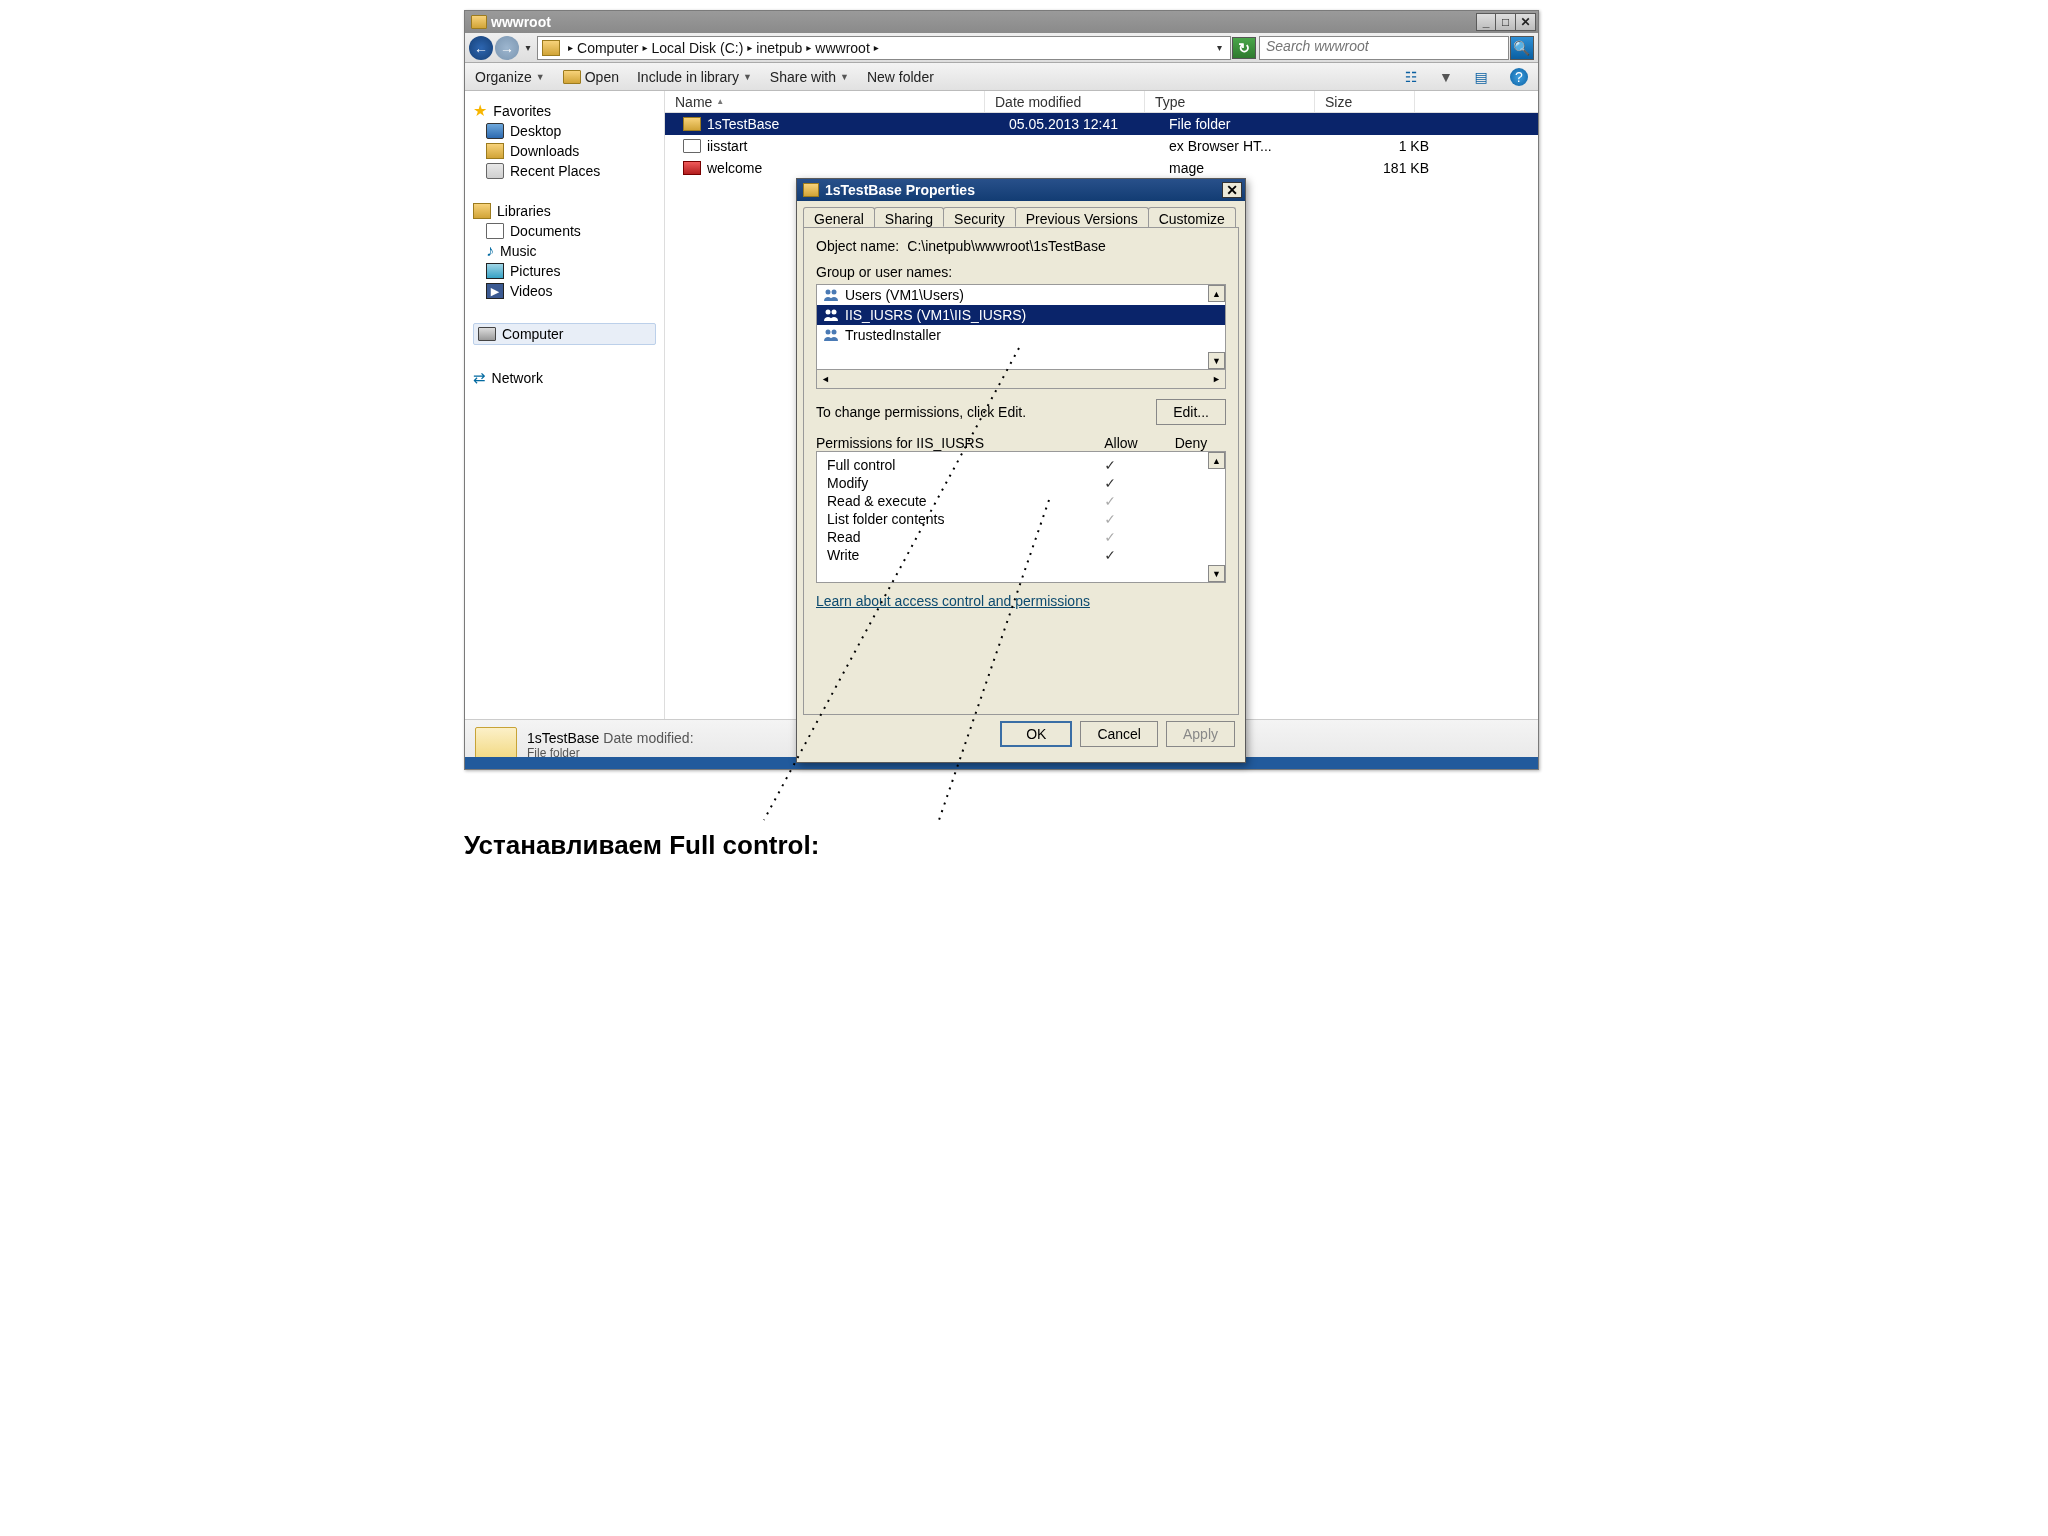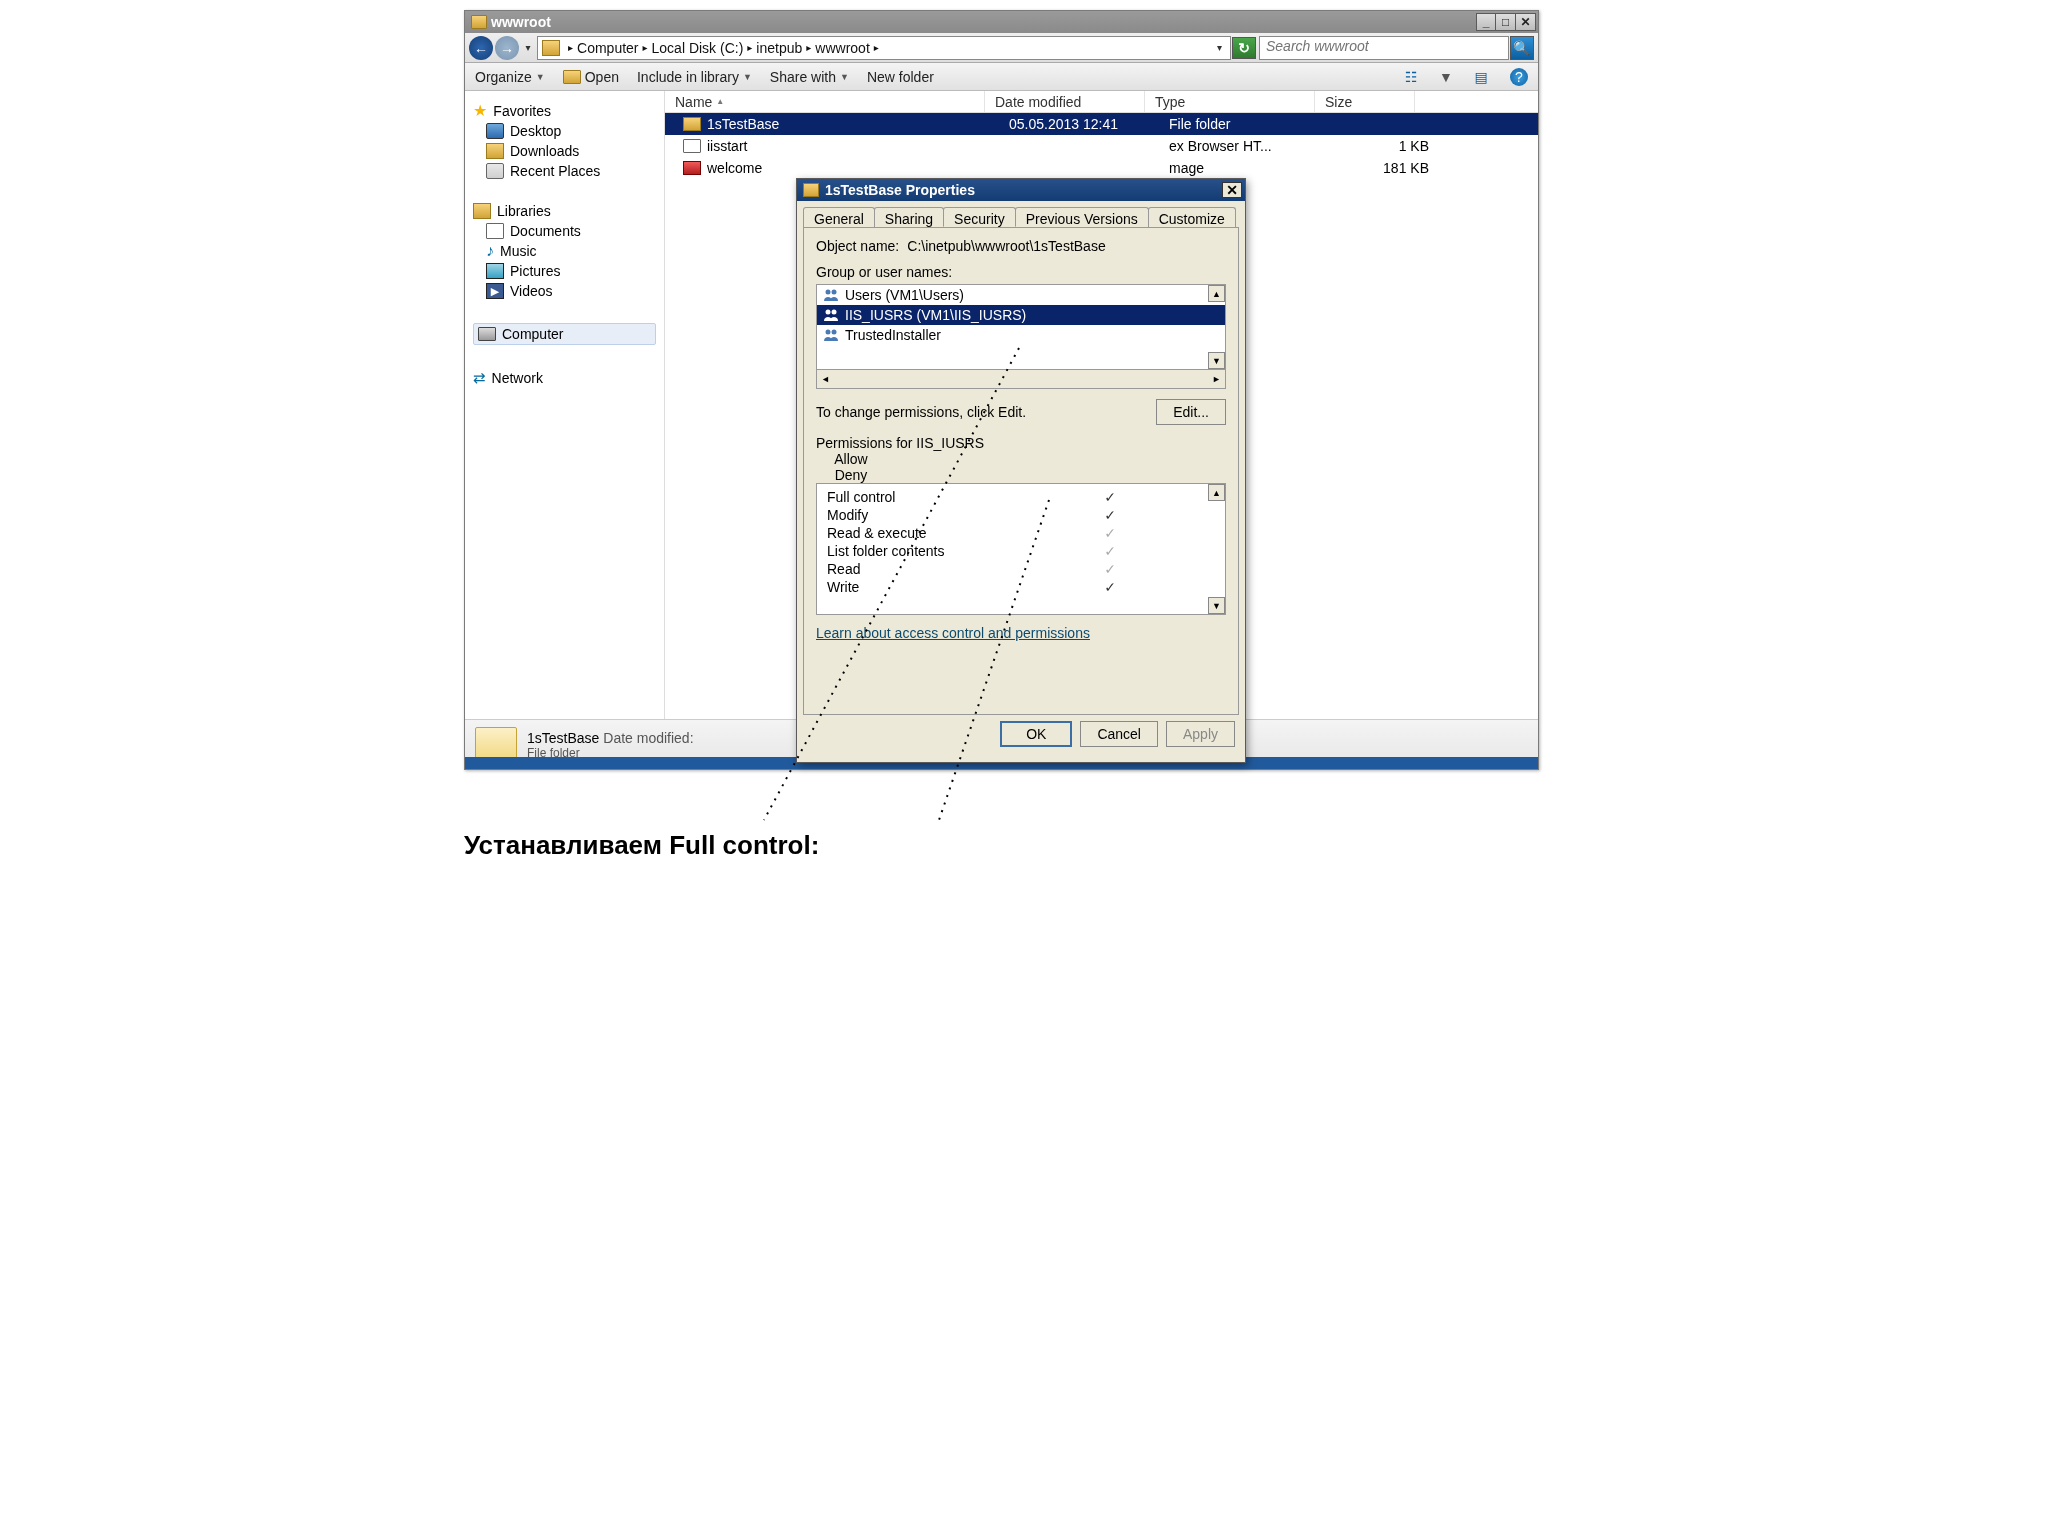--- a/index.html
+++ b/index.html
@@ -91,21 +91,21 @@
   .ic-users { width: 16px; height: 14px; display: inline-block; }
   .ic-users svg { width: 16px; height: 14px; }
   .scrollup, .scrolldown { position: absolute; right: 0; width: 17px; height: 17px; background: #ece9d8; border: 1px solid #888; display: flex; align-items: center; justify-content: center; font-size: 9px; cursor: pointer; }
   .scrollup { top: 0; } .scrolldown { bottom: 0; }
   .hscrollbox { border: 1px solid #999; background: #ece9d8; height: 20px; margin-top: -1px; display: flex; justify-content: space-between; }
   .hscrollbox .sbtn { width: 17px; height: 18px; background: #ece9d8; border: 0; display: flex; align-items: center; justify-content: center; font-size: 9px; cursor: pointer; }
   .btn { height: 26px; padding: 0 16px; background: #ece9d8; border: 1px solid #888; cursor: pointer; }
   .btn.primary { border: 2px solid #3a6ea5; padding: 0 24px; }
   .btn.disabled { color: #888; }
   
-  .permhead { display: flex; margin-top: 6px; flex-direction: column; }
+  .permhead { display: flex; margin-top: 6px; }
   .permhead .pl { flex: 1; }
   .permhead .pc { width: 70px; text-align: center; }
   .permbox { border: 1px solid #999; background: #fff; height: 132px; position: relative; padding: 4px 0; }
   .permrow { display: flex; align-items: center; padding: 1px 10px; }
   .permrow .pl { flex: 1; }
   .permrow .pc { width: 70px; text-align: center; color: #333; }
   .permrow .pc.grey { color: #aaa; }
   
   .helplink { color: #0c4a6e; text-decoration: underline; cursor: pointer; margin-top: 10px; display: inline-block; }
   

